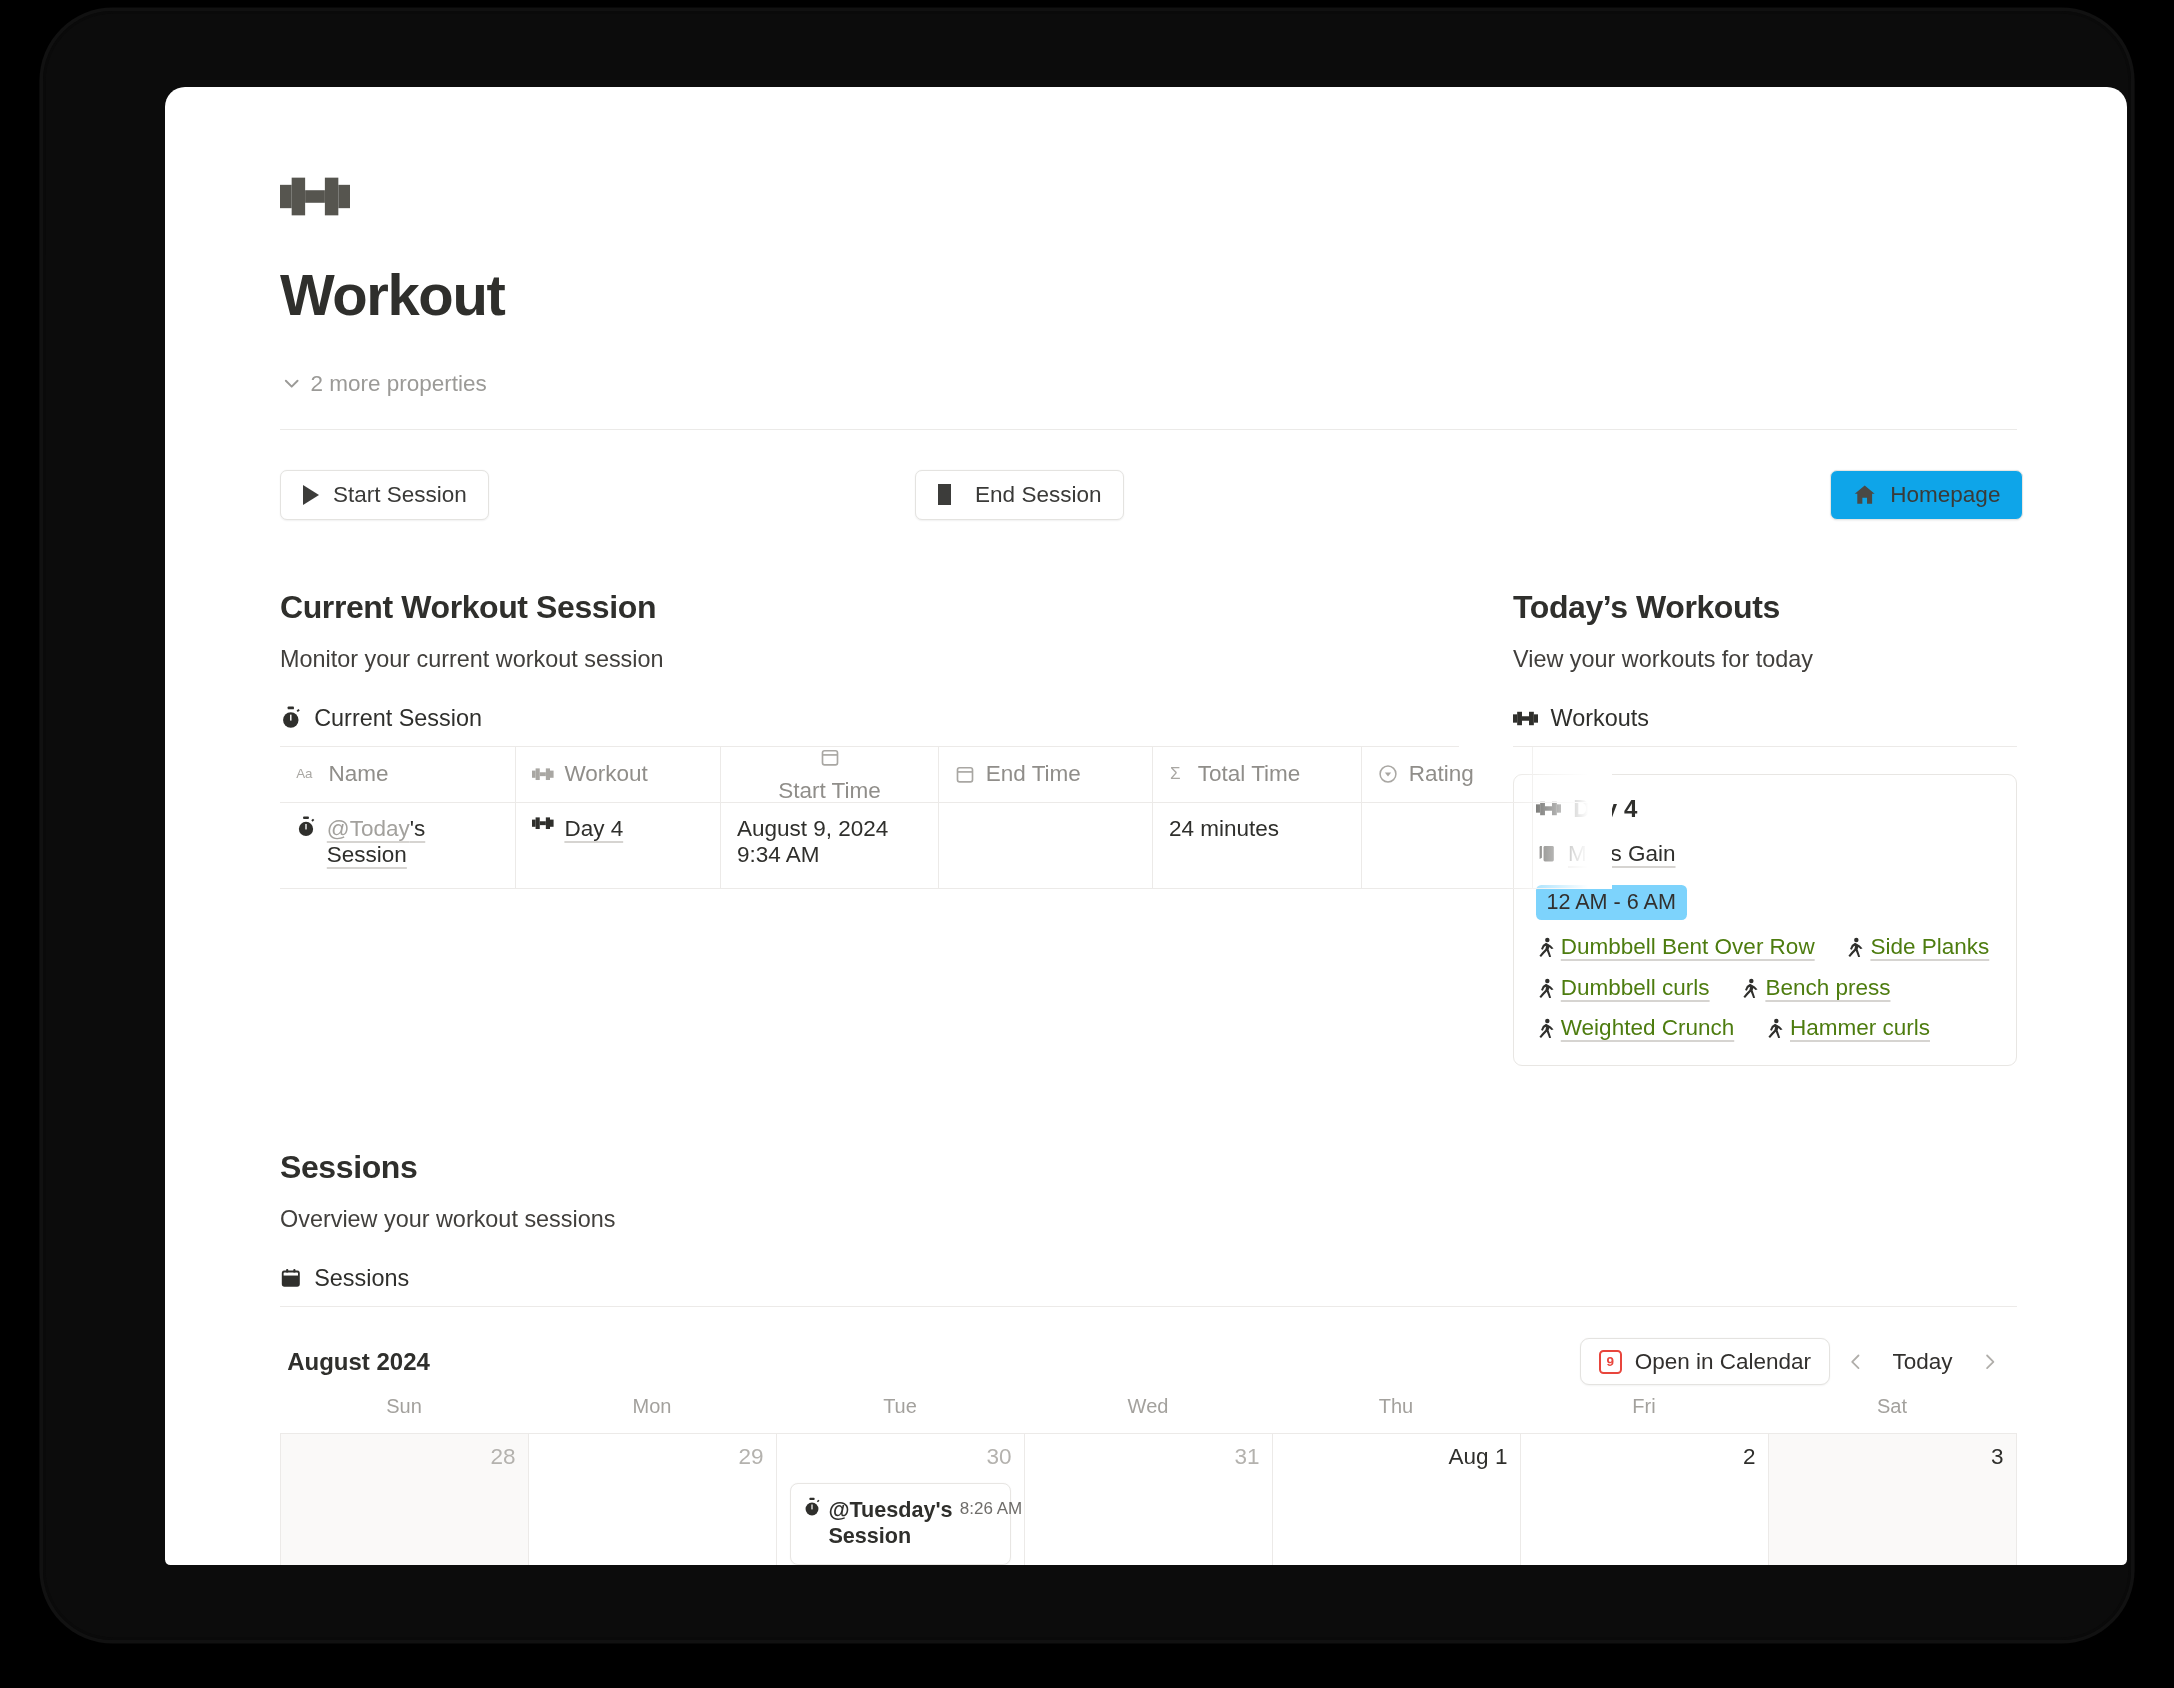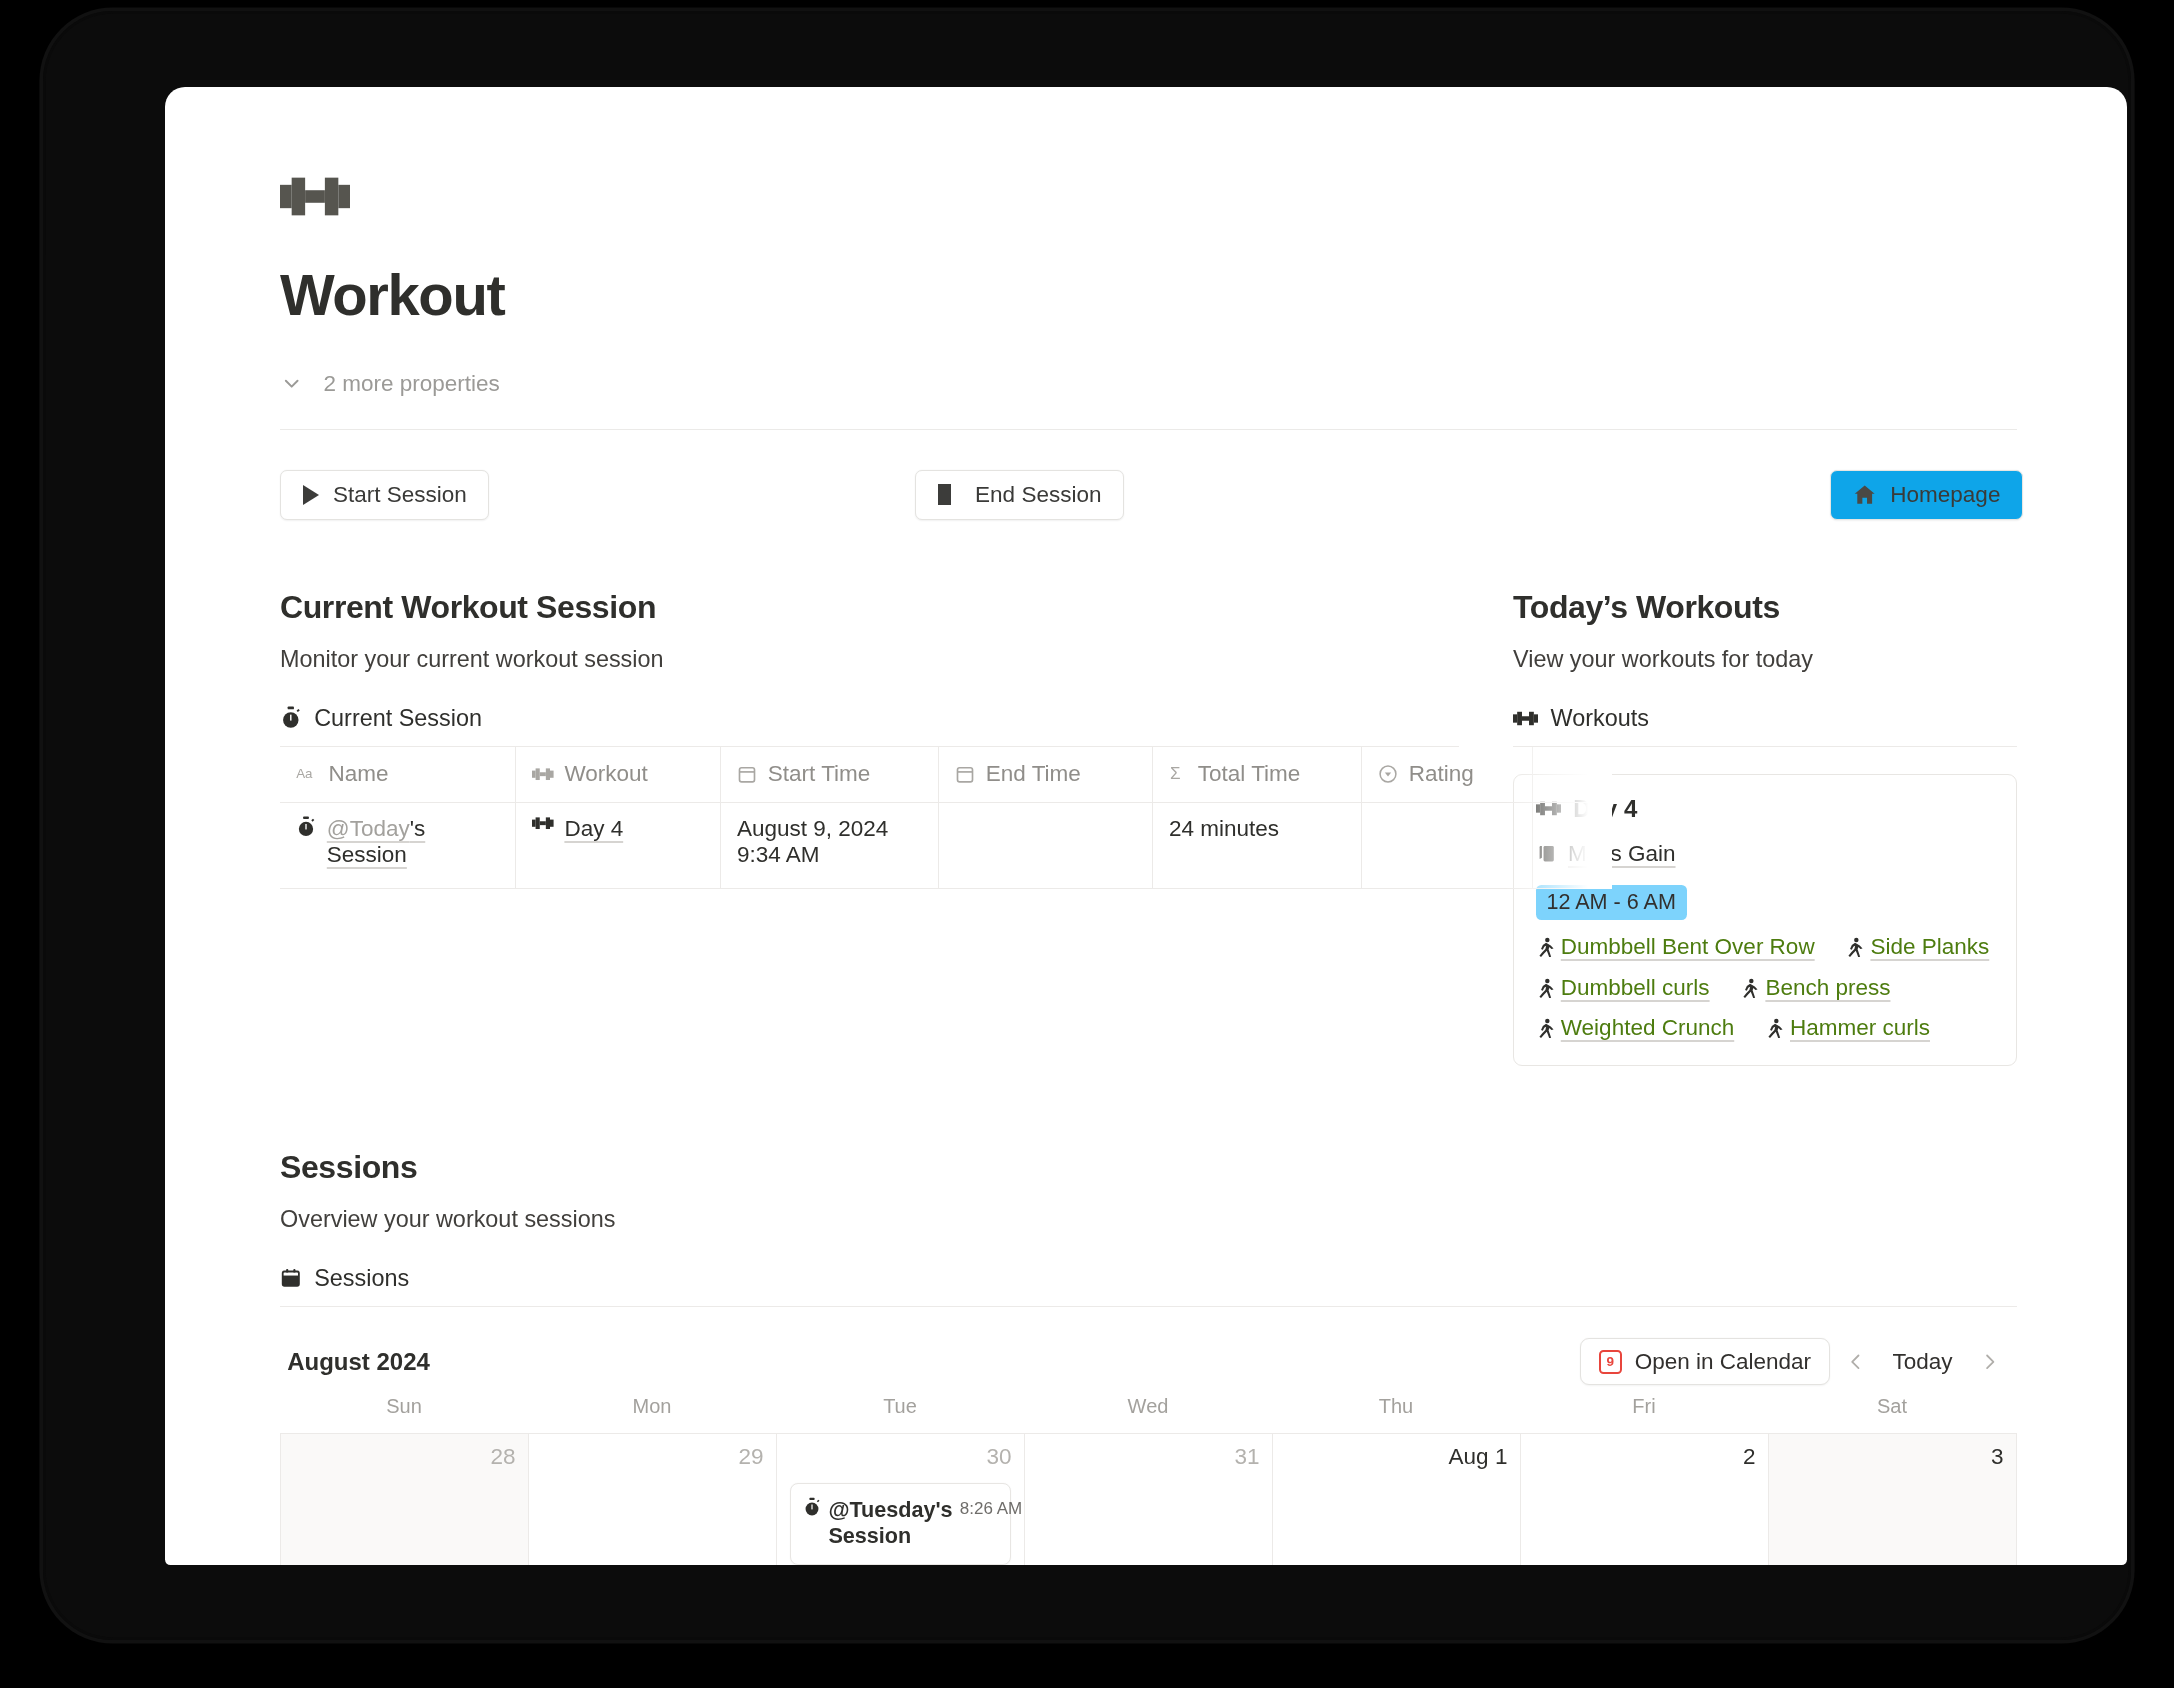--- a/index.html
+++ b/index.html
@@ -77,21 +77,21 @@
   }
 
   
   .page-icon { margin: 86px 0 0 61px; }
   .page-title {
     margin: 41px 0 0 61px;
     font-size: 58px; font-weight: bold; letter-spacing: -1.4px;
     color: #2f2f2c;
   }
   .props-row {
-    display: flex; align-items: center; gap: 20px;
+    display: flex; align-items: center; gap: 7px;
     margin: 43px 0 0 61px;
     color: #9b9a97; font-size: 22.5px;
   }
   .chev-down { flex: none; }
 
   .hr-main {
     margin: 32px 0 0 61px;
     width: 1737px; height: 0.9px; background: #ebeae8;
   }
 
@@ -158,21 +158,21 @@
     min-height: 86px;
     display: flex; align-items: flex-start;
     gap: 10.8px;
     font-size: 22.5px; color: #2f2f2c;
     border-right: 0.9px solid #eceae8;
     border-bottom: 0.9px solid #eceae8;
     padding: 12.6px 16px 0 16px;
   }
   .c-name  { width: 236px; }
   .c-work  { width: 205px; }
-  .c-start { width: 218px; }
+  .c-start { width: 218px; flex-direction: column; }
   .c-end   { width: 214px; }
   .c-total { width: 209px; }
   .c-rate  { width: 171px; }
   .c-tail  { width: 79px; border-right: none !important; }
   .tbl-head .c-tail { border-bottom: 0.9px solid #eceae8; }
 
   .tbl-fade {
     position: absolute; right: 0; top: 0; width: 108px; height: 100%;
     background: linear-gradient(to right, rgba(255,255,255,0), #fff 78%);
     pointer-events: none;

